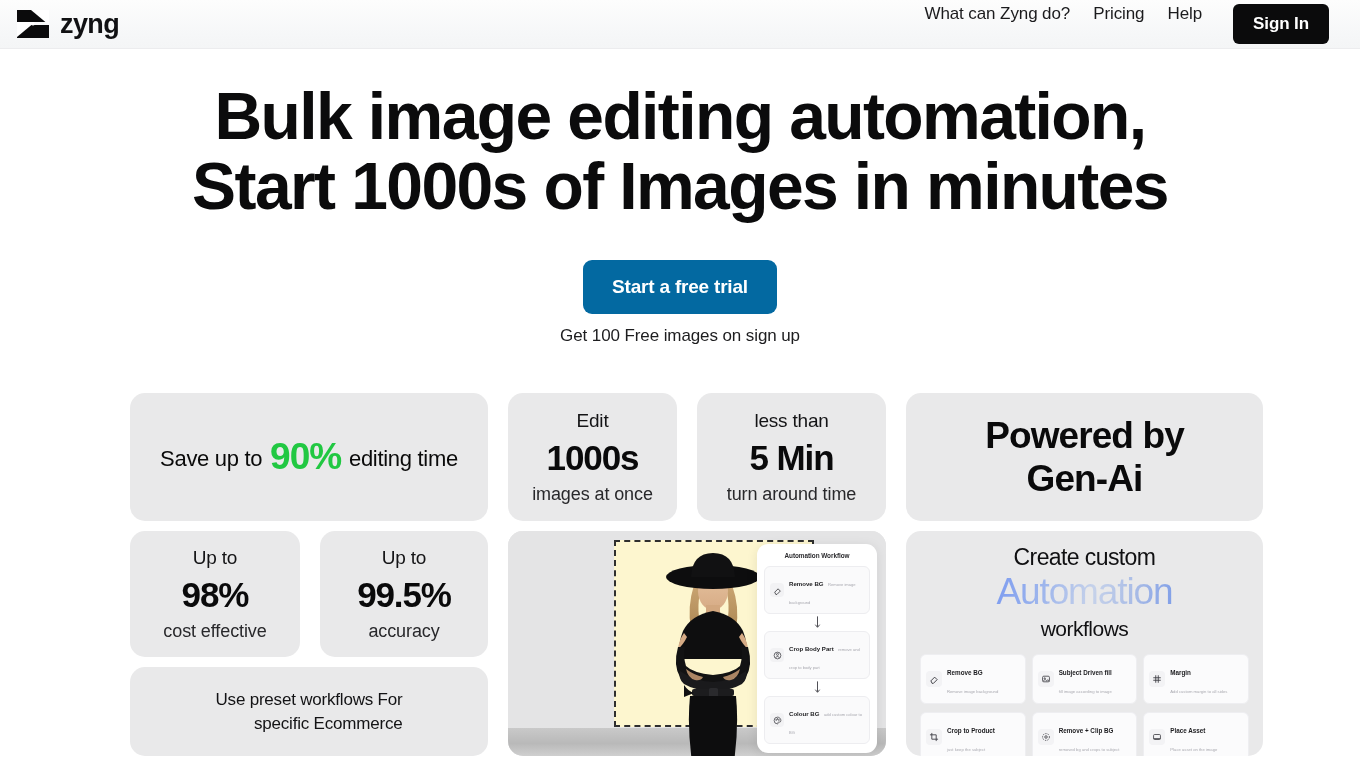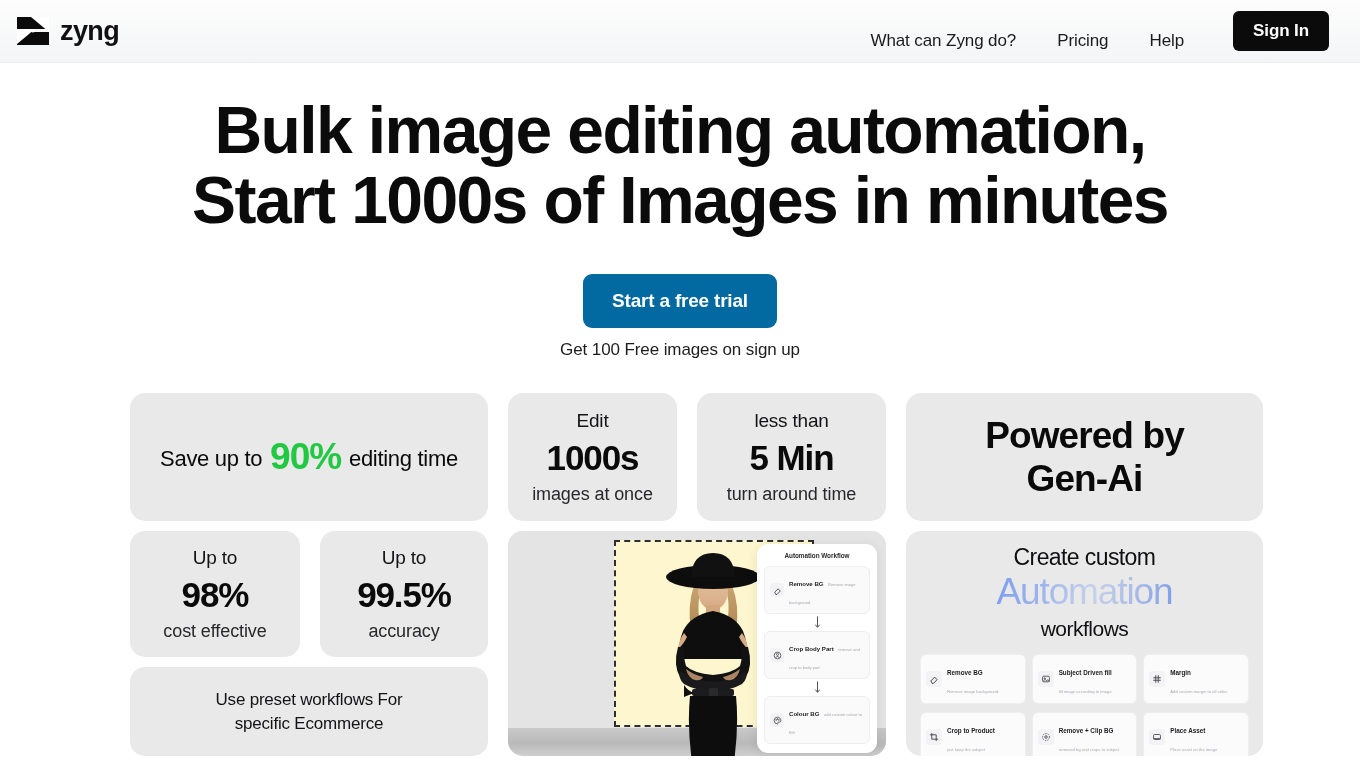--- a/index.html
+++ b/index.html
@@ -8,35 +8,35 @@
     overflow:hidden;
     background:#ffffff;
     font-family:"Liberation Sans", sans-serif;
     color:#0a0a0a;
     -webkit-font-smoothing:antialiased;
   }
 
   
   .header {
     position:relative;
-    height:63px;
+    height:49px;
     width:100%;
     background:linear-gradient(180deg,#fdfdfd 0%,#f6f7f8 70%,#f4f5f6 100%);
     border-bottom:1px solid #ececee;
     display:flex;
     align-items:center;
     padding:0 31px 0 15px;
   }
   .brand { display:flex; align-items:center; gap:9px; }
   .brand-mark { width:36px; height:30px; display:block; }
   .brand-name {
     font-size:27px; font-weight:700; letter-spacing:-0.6px; color:#111113;
     line-height:1;
   }
-  .nav { margin-left:auto; display:flex; align-items:flex-end; gap:41px; }
+  .nav { margin-left:auto; display:flex; align-items:flex-start; gap:23px; }
   .nav-link {
     font-size:17px; color:#1b1b1d; text-decoration:none;
     white-space:nowrap; letter-spacing:-0.1px;
   }
   .signin-btn {
     background:#0b0b0c; color:#fff; border:none;
     font-family:inherit; font-size:17px; font-weight:700;
     padding:10px 20px; border-radius:6px; cursor:pointer;
     letter-spacing:-0.1px; margin-left:8px;
   }
@@ -97,21 +97,21 @@
   .stat-big {
     font-size:35px; font-weight:700; letter-spacing:-1.1px;
     margin:8px 0 9px; line-height:1; color:#0a0a0b;
   }
   .stat-bot { font-size:18px; color:#28282b; letter-spacing:-0.1px; }
   .gen-title {
     font-size:37px; font-weight:700; line-height:1.17;
     letter-spacing:-0.9px; text-align:center; color:#0a0a0b;
   }
   .preset-text {
-    font-size:17px; line-height:1.38; text-align:center;
+    font-size:17px; line-height:1.38; text-align:right;
     letter-spacing:-0.2px; color:#131315; padding:0 18px;
   }
 
   
   .scene { position:absolute; inset:0; background:#e9e9ea; }
   .scene-floor {
     position:absolute; left:0; right:0; bottom:0; height:28px;
     background:linear-gradient(180deg,#c9c9c9 0%,#b9b9b9 55%,#cfcfcf 100%);
   }
   .scene-wall {

